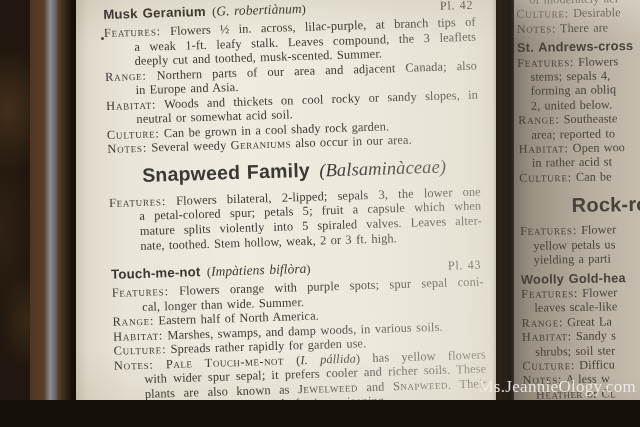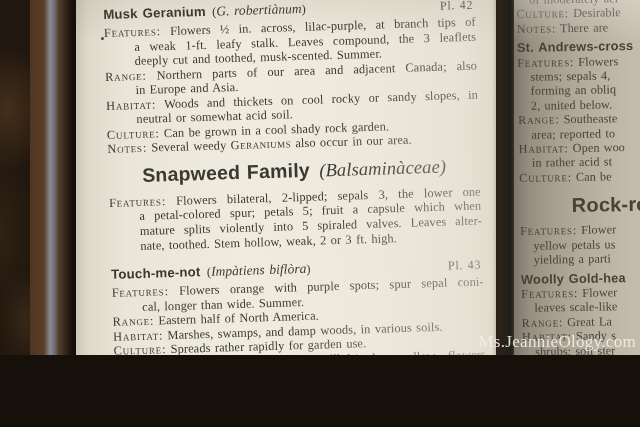--- a/index.html
+++ b/index.html
@@ -1,16 +1,16 @@
 <!DOCTYPE html>
 <html><head>
 <meta charset="utf-8">
 <style>
   html,body{margin:0;padding:0;background:#15100a;}
-  .scene{position:relative;width:640px;height:355px;overflow:hidden;
+  .scene{position:relative;width:640px;height:400px;overflow:hidden;
          background:#241a11;font-family:"Liberation Serif",serif;}
 
   
   .bg{position:absolute;left:0;top:0;width:36px;height:100%;
       background:
         radial-gradient(60px 90px at 8px 110px, rgba(96,68,38,0.55), rgba(0,0,0,0) 70%),
         radial-gradient(40px 70px at 26px 320px, rgba(80,56,32,0.5), rgba(0,0,0,0) 70%),
         radial-gradient(50px 120px at 0px 230px, rgba(66,47,27,0.45), rgba(0,0,0,0) 70%),
         #21170e;}
 

